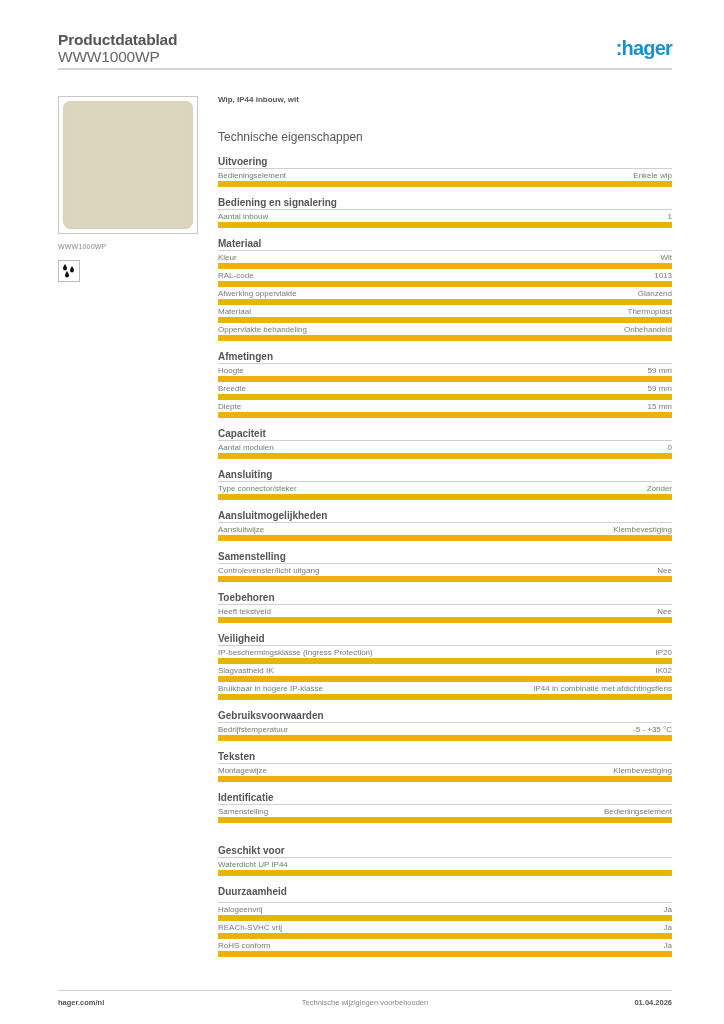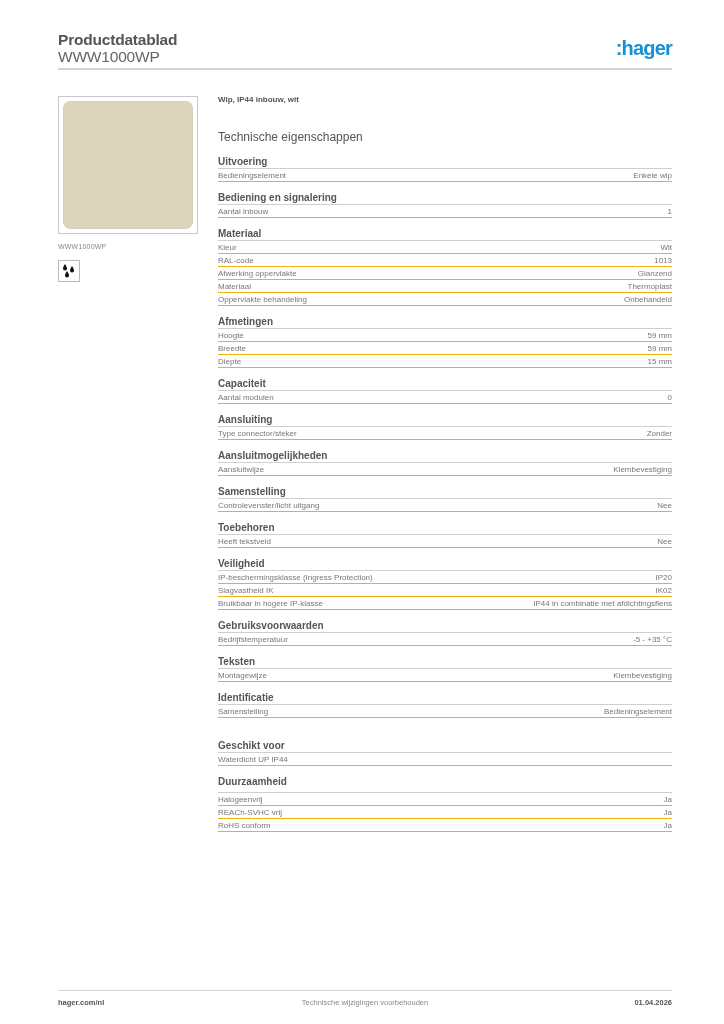--- a/index.html
+++ b/index.html
@@ -18,21 +18,21 @@
   .photo { width:130px; height:128px; background:#ddd6be; border-radius:8px; box-shadow:0 0 2px #c9c2aa inset; }
   .ref { font-size:7px; color:#888; margin-top:9px; letter-spacing:0.2px; }
   .ip-icon { width:22px; height:22px; border:1px solid #bbb; margin-top:10px; box-sizing:border-box;
              display:flex; align-items:center; justify-content:center; }
 
   .main { position:absolute; left:218px; top:95px; width:454px; }
   .product-name { font-size:8px; font-weight:bold; color:#555; height:35px; }
   .tech-title { font-size:12px; font-weight:normal; color:#555; height:26px; }
   .section { margin-bottom:10px; }
   .sec-head { font-size:10px; font-weight:bold; color:#555; border-bottom:1px solid #cfcfcf; height:12px; line-height:11px; }
-  .row { display:flex; justify-content:space-between; border-bottom:1px solid #eab308;
+  .row { display:flex; justify-content:space-between; border-bottom:6px solid #eab308;
          font-size:8px; color:#777; line-height:11px; min-height:13px; padding-top:1px; box-sizing:border-box; }
   .row .k { flex:0 0 auto; }
   .row .v { text-align:right; white-space:pre-line; }
 
   .footer-rule { position:absolute; left:58px; top:990px; width:614px; height:1px; background:#d4d4d4; }
   .footer { position:absolute; left:58px; top:998px; width:614px; font-size:7.5px; color:#666; }
   .f-left { position:absolute; left:0; font-weight:bold; color:#555; }
   .f-mid { position:absolute; left:0; right:0; text-align:center; color:#888; }
   .f-right { position:absolute; right:0; font-weight:bold; color:#555; }
 </style>

